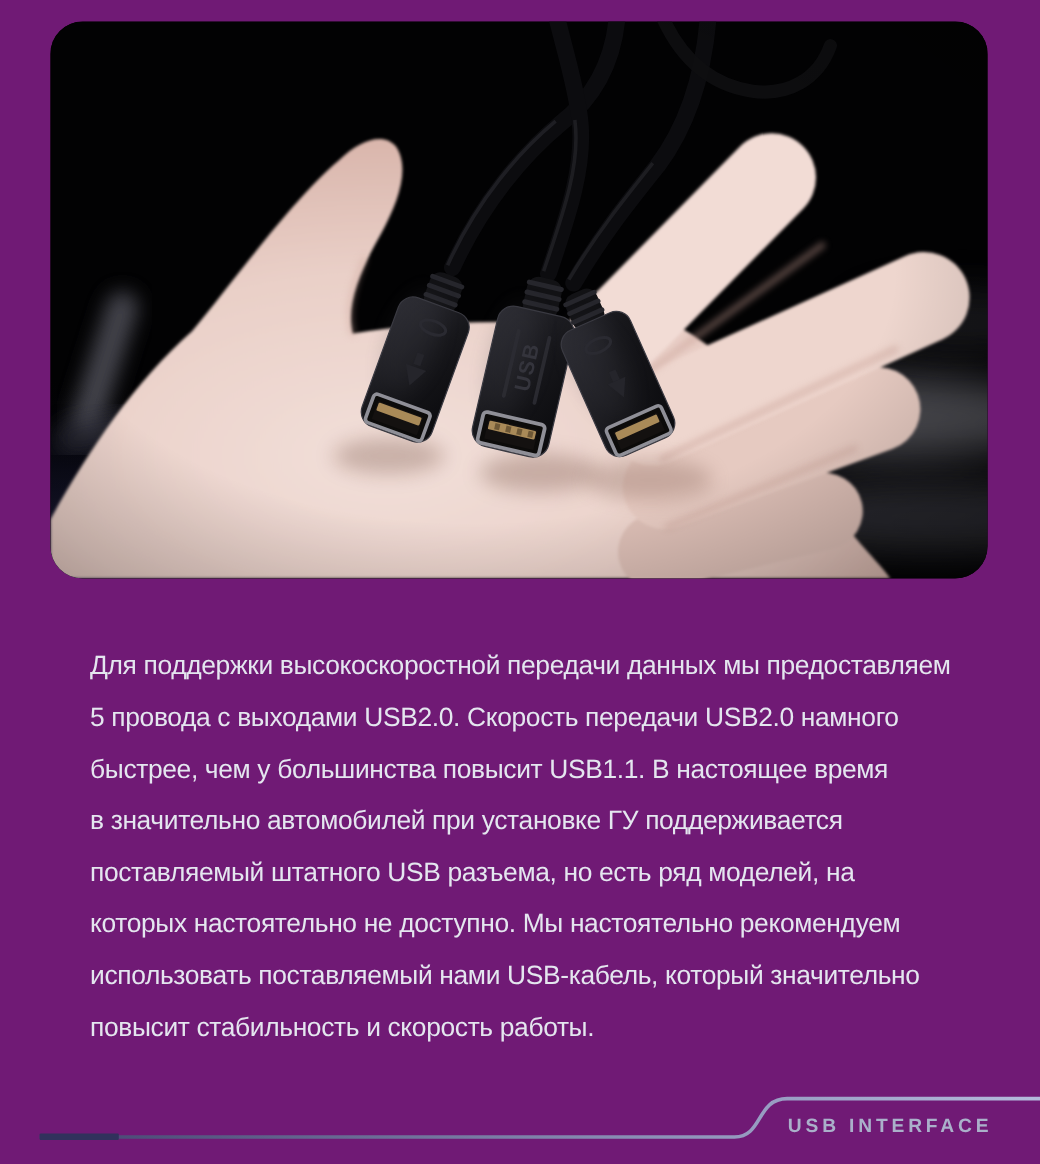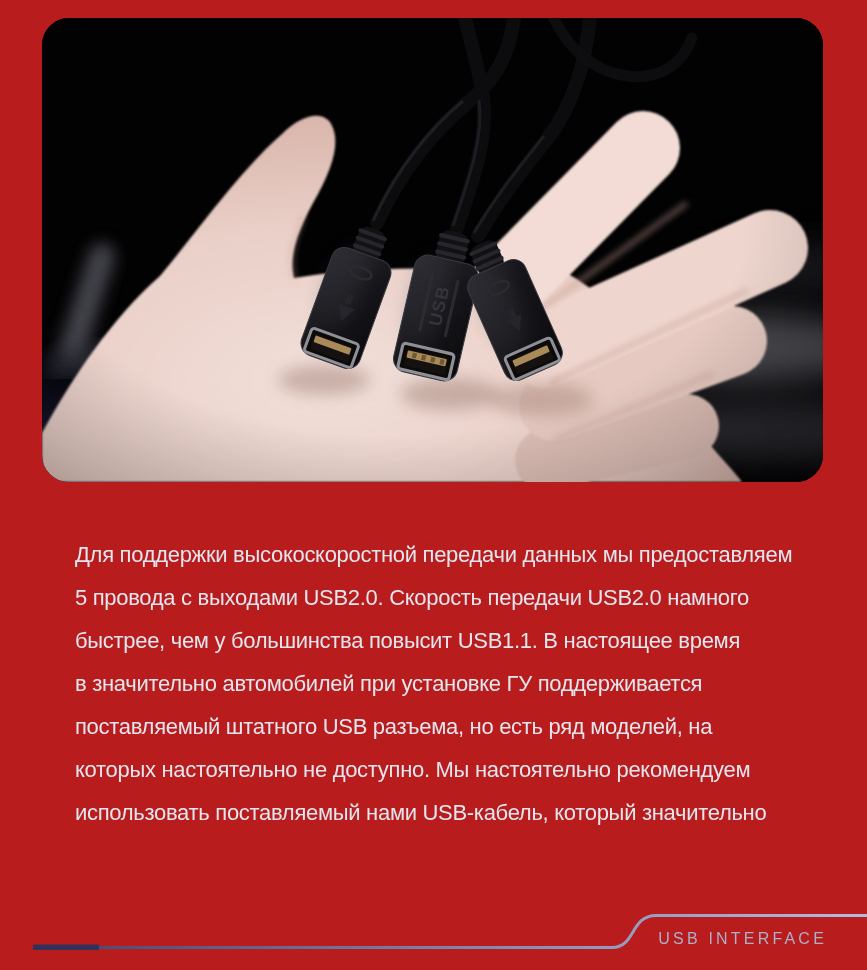--- a/index.html
+++ b/index.html
@@ -1,35 +1,35 @@
 <!DOCTYPE html>
 <html><head>
 <meta charset="utf-8">
 <style>
   html,body{margin:0;padding:0;background:#050521;}
   #stage{
     position:relative;width:867px;height:970px;overflow:hidden;
-    background:#b91c1c;
+    background:#701a75;
     font-family:"Liberation Sans",sans-serif;
   }
   #photo-frame{
     position:absolute;left:42px;top:18px;width:781px;height:464px;
     border-radius:27px;overflow:hidden;background:#000;
   }
   #photo-frame svg{display:block;}
   #description{
     position:absolute;left:75px;top:533px;width:740px;
     color:#e4e6ef;font-size:22px;line-height:43px;letter-spacing:-0.3px;
     font-weight:400;
   }
   #description .line{white-space:nowrap;}
   #footer-art{position:absolute;left:0;top:905px;width:867px;height:65px;}
   #footer-label{
     position:absolute;right:40px;top:930px;
-    color:#aab0ca;font-size:16px;font-weight:400;letter-spacing:3.2px;
+    color:#aab0ca;font-size:16px;font-weight:700;letter-spacing:3.2px;
     white-space:nowrap;
   }
 </style>
 </head>
 <body>
 
 <div id="stage">
 
   <div id="photo-frame">
     <svg viewBox="0 0 781 464" width="781" height="464">
@@ -168,20 +168,21 @@
   </div>
 
   <div id="description">
     <div class="line">Для поддержки высокоскоростной передачи данных мы предоставляем</div>
     <div class="line">5 провода с выходами USB2.0. Скорость передачи USB2.0 намного</div>
     <div class="line">быстрее, чем у большинства повысит USB1.1. В настоящее время</div>
     <div class="line">в значительно автомобилей при установке ГУ поддерживается</div>
     <div class="line">поставляемый штатного USB разъема, но есть ряд моделей, на</div>
     <div class="line">которых настоятельно не доступно. Мы настоятельно рекомендуем</div>
     <div class="line">использовать поставляемый нами USB-кабель, который значительно</div>
+    <div class="line">повысит стабильность и скорость работы.</div>
   </div>
 
   <svg id="footer-art" viewBox="0 0 867 65">
     <defs>
       <linearGradient id="fl" x1="33" y1="0" x2="860" y2="0" gradientUnits="userSpaceOnUse">
         <stop offset="0" stop-color="#43436f"></stop>
         <stop offset="0.55" stop-color="#8489b0"></stop>
         <stop offset="1" stop-color="#b4badc"></stop>
       </linearGradient>
     </defs>

